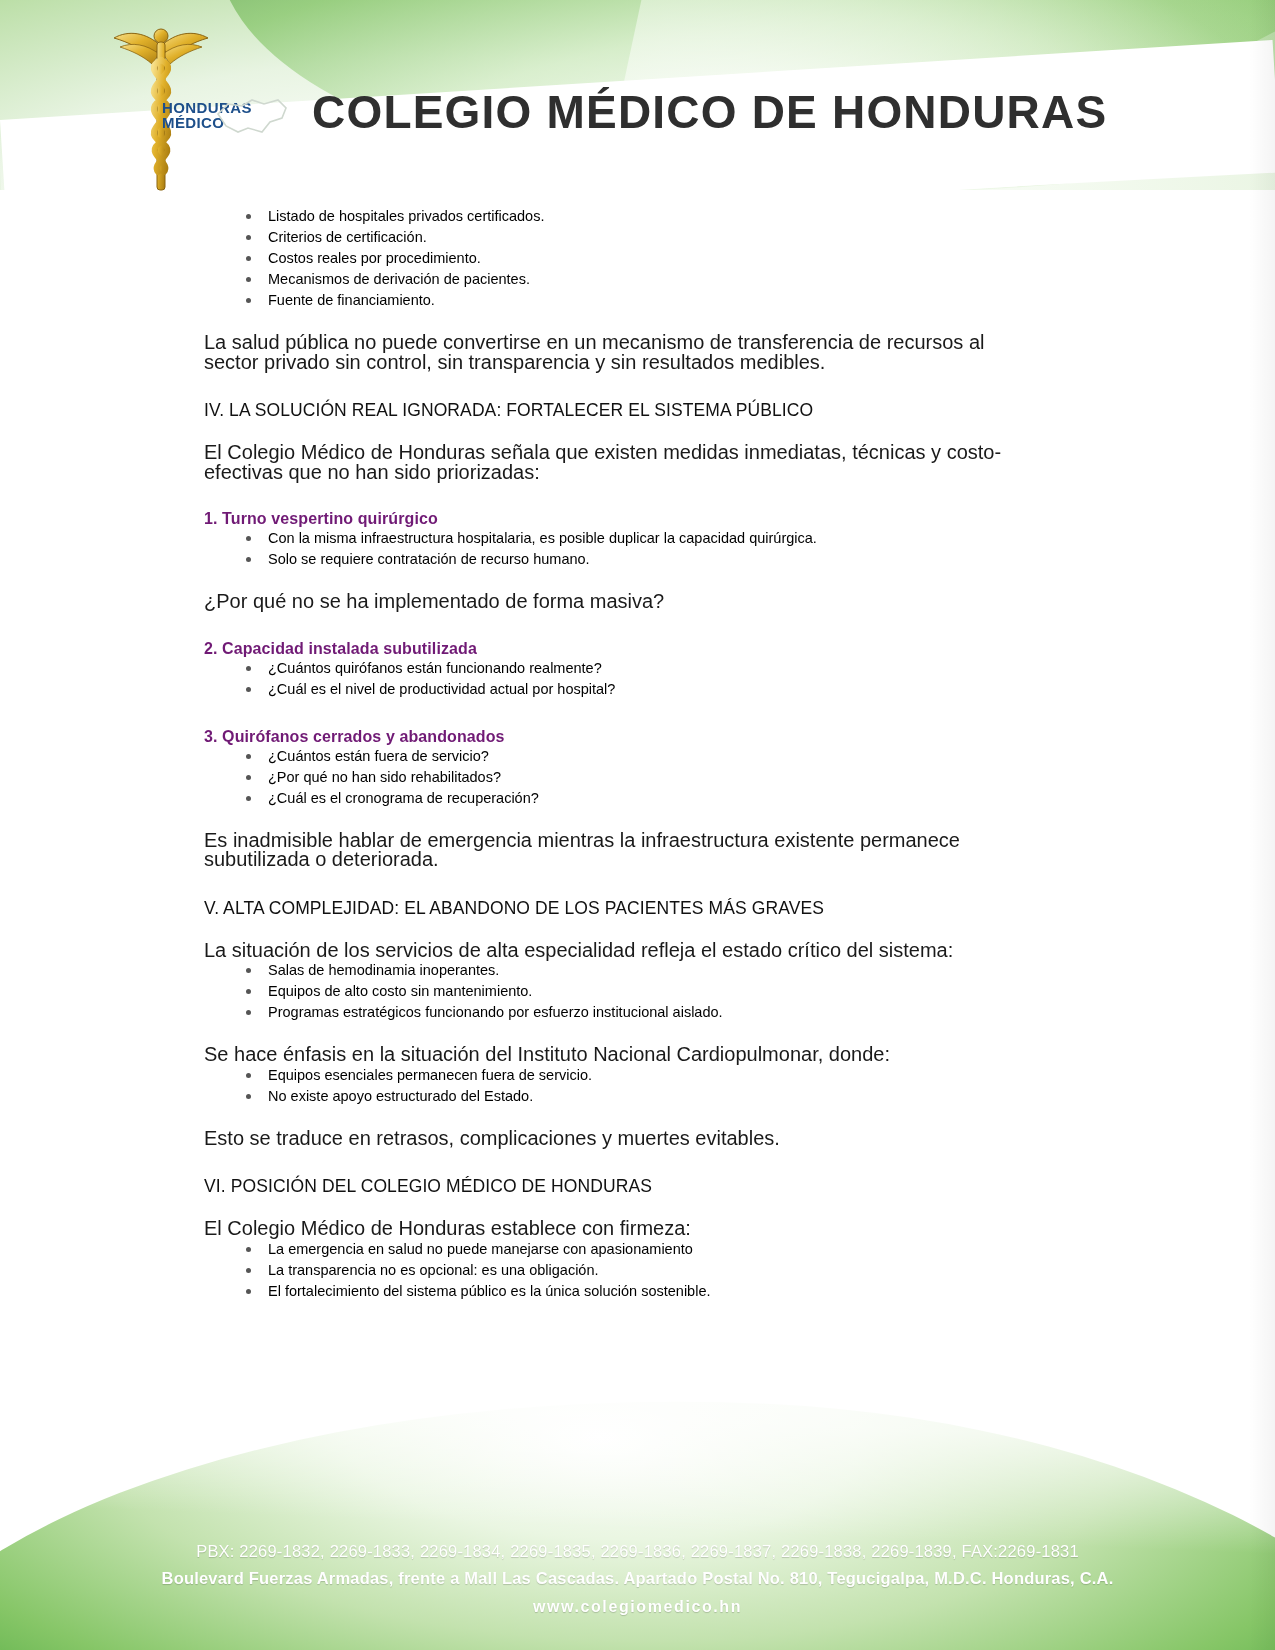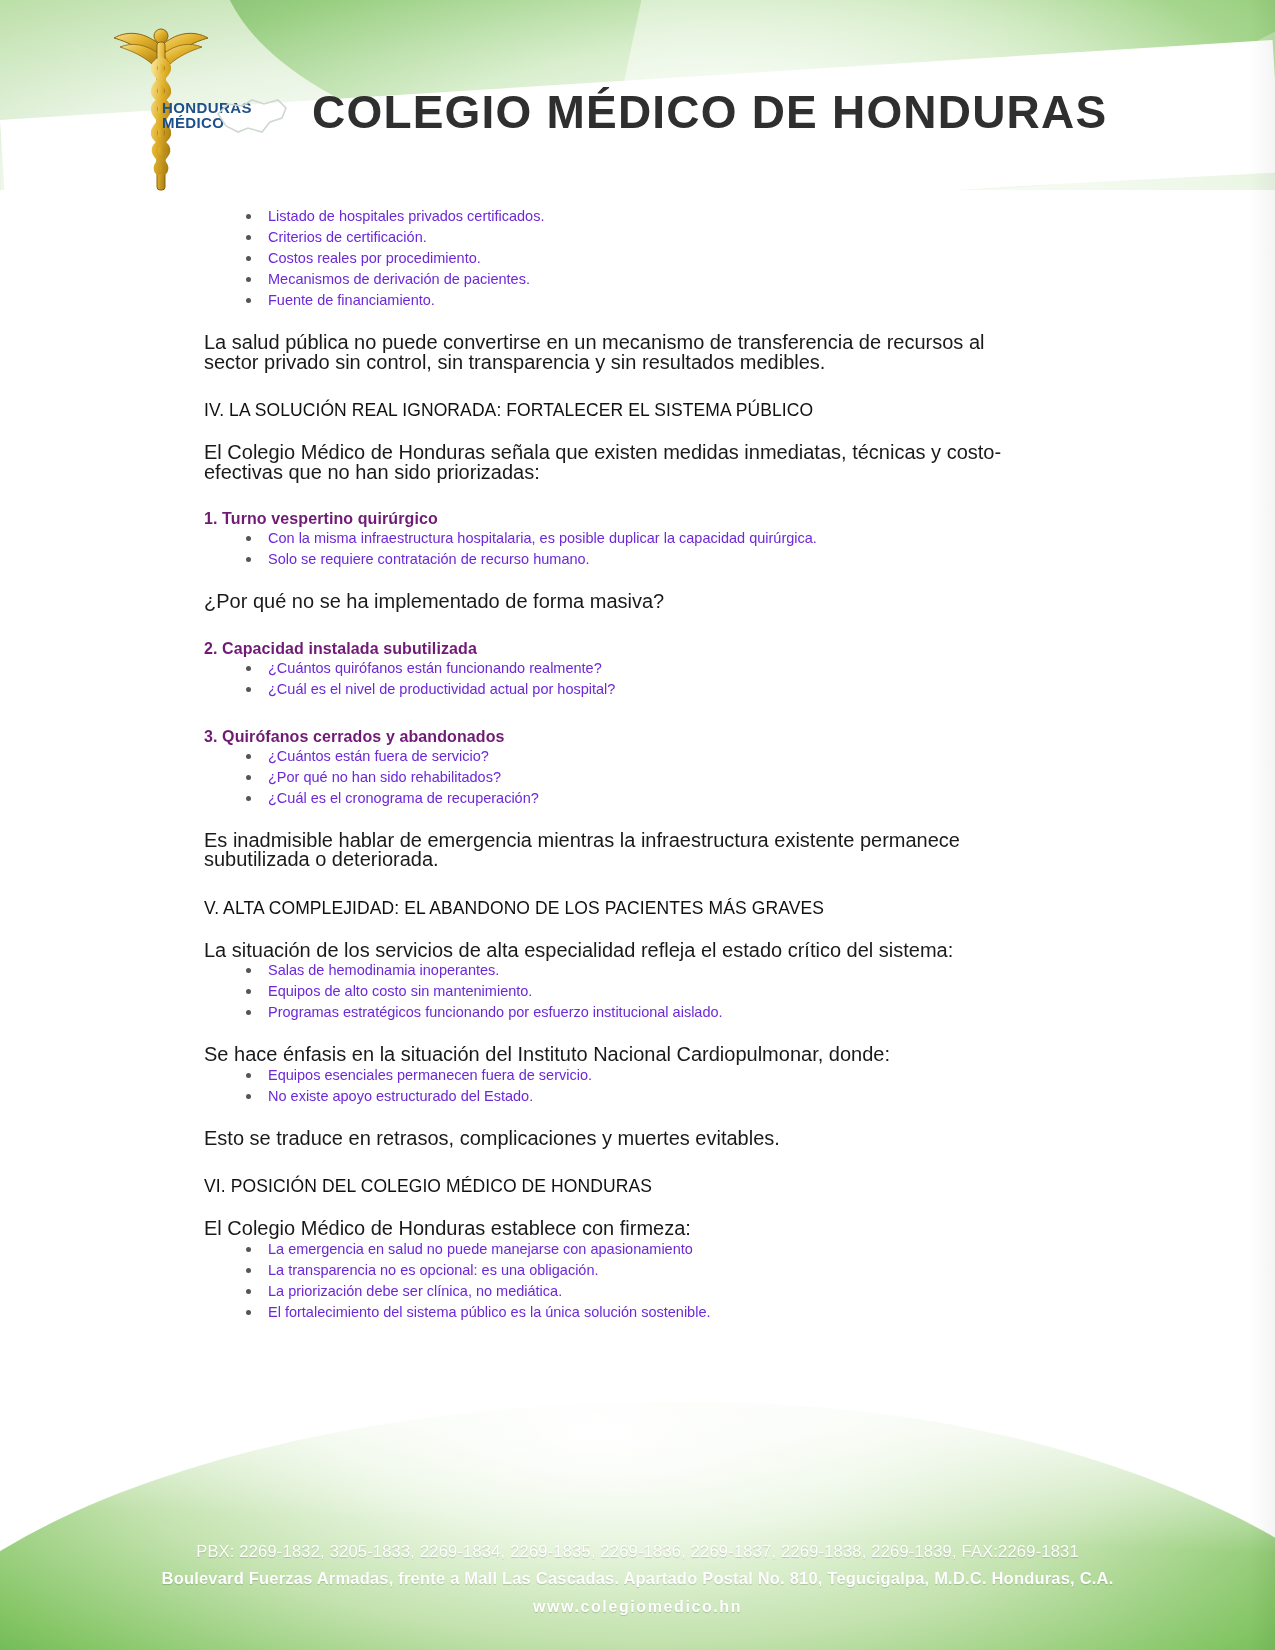--- a/index.html
+++ b/index.html
@@ -121,21 +121,21 @@
   ul.bullets {
     list-style: none;
     margin: 0;
     padding: 0 0 0 36px;
   }
   ul.bullets li {
     position: relative;
     font-size: 14.5px;
     line-height: 21px;
     padding-left: 28px;
-    color: #6d28d9;
+    color: #000000;
   }
   ul.bullets li::before {
     content: "";
     position: absolute;
     left: 6px;
     top: 8px;
     width: 5px;
     height: 5px;
     border-radius: 50%;
     background: #555;
@@ -332,30 +332,29 @@
     <p class="para">Esto se traduce en retrasos, complicaciones y muertes evitables.</p>
 
     <div class="spacer-lg"></div>
     <h2 class="section">VI. POSICIÓN DEL COLEGIO MÉDICO DE HONDURAS</h2>
 
     <div class="spacer-md"></div>
     <p class="para">El Colegio Médico de Honduras establece con firmeza:</p>
     <ul class="bullets">
       <li>La emergencia en salud no puede manejarse con apasionamiento</li>
       <li>La transparencia no es opcional: es una obligación.</li>
-      <li>La priorización debe ser clínica, no mediática.</li>
       <li>El fortalecimiento del sistema público es la única solución sostenible.</li>
     </ul>
 
   </div>
 
   <div class="footer-band">
     <div class="f1"></div>
     <div class="f2"></div>
     <div class="footer-text">
-      <div class="footer-line1">PBX: 2269-1832, 3205-1833, 2269-1834, 2269-1835, 2269-1836, 2269-1837, 2269-1838, 2269-1839, FAX:2269-1831</div>
+      <div class="footer-line1">PBX: 2269-1832, 2269-1833, 2269-1834, 2269-1835, 2269-1836, 2269-1837, 2269-1838, 2269-1839, FAX:2269-1831</div>
       <div class="footer-line2">Boulevard Fuerzas Armadas, frente a Mall Las Cascadas. Apartado Postal No. 810, Tegucigalpa, M.D.C. Honduras, C.A.</div>
       <div class="footer-line3">www.colegiomedico.hn</div>
     </div>
   </div>
 
   <div class="edge-shade"></div>
 </div>
 
 </body></html>

